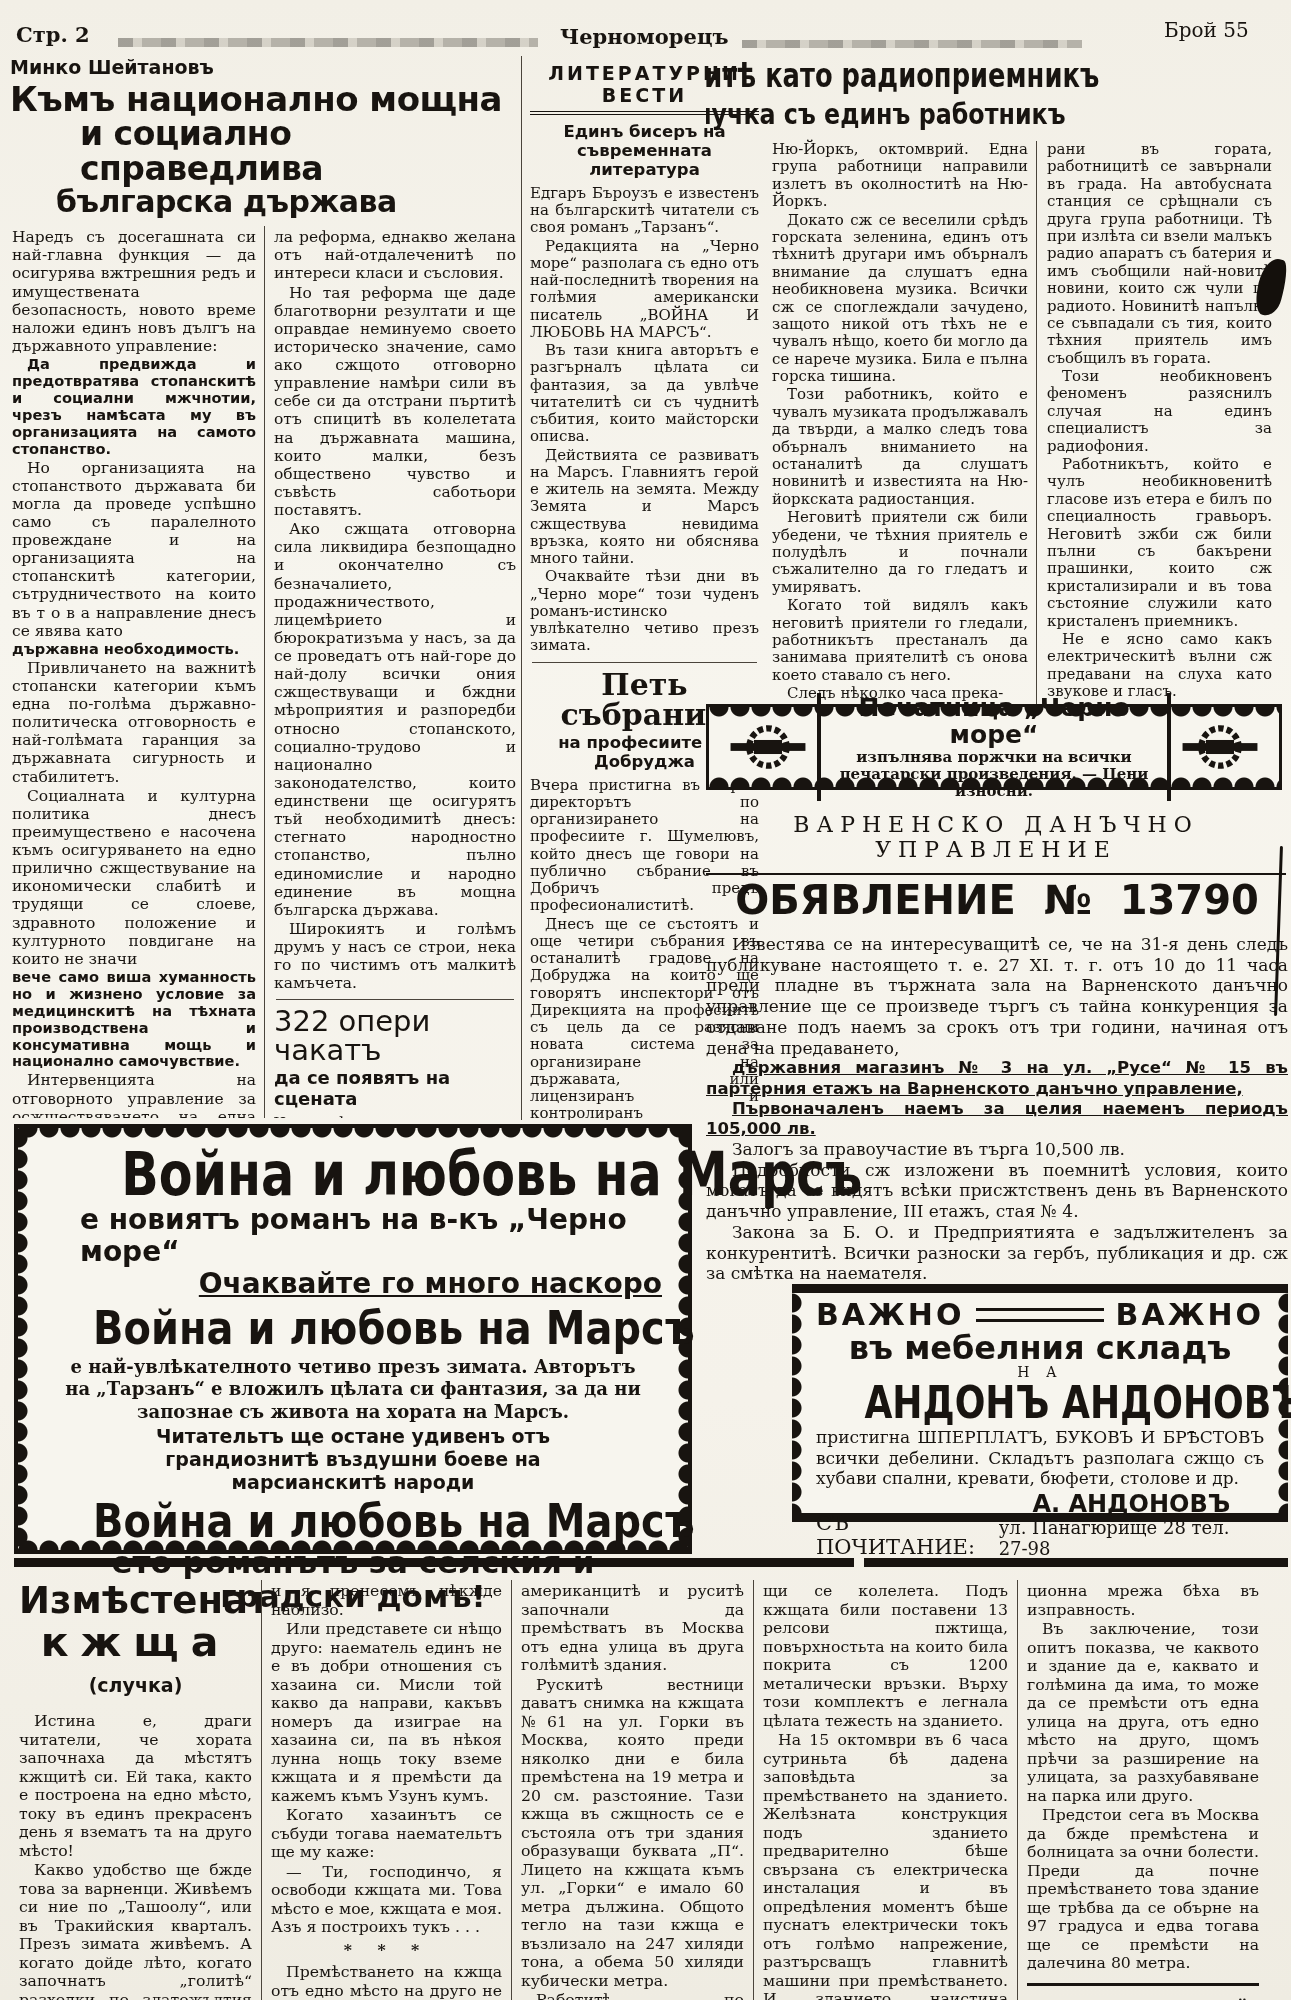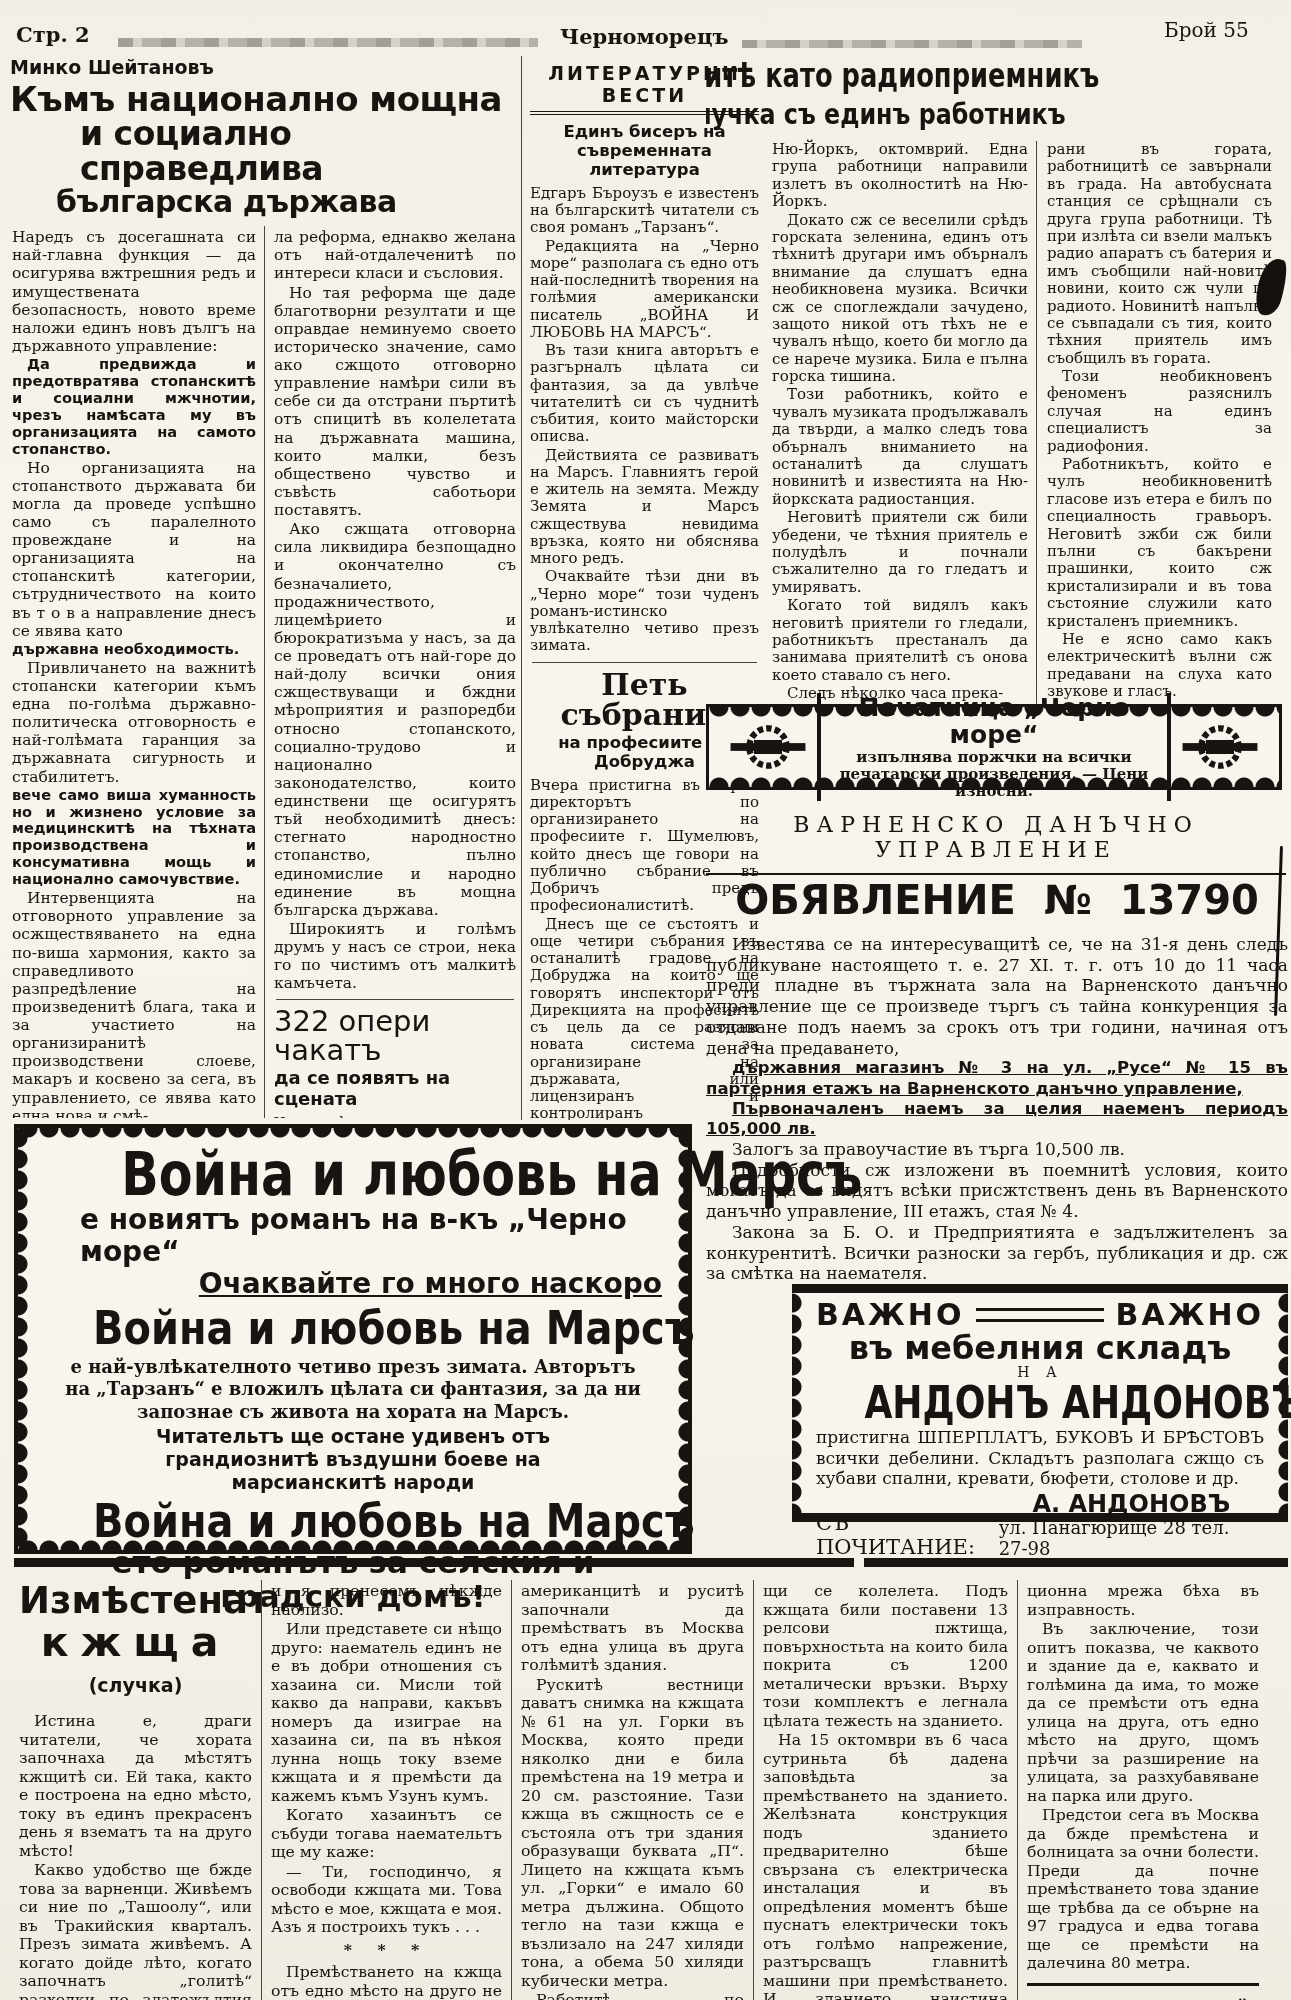--- a/index.html
+++ b/index.html
@@ -141,20 +141,21 @@
     <div class="hl hl1">Къмъ национално мощна</div>
     <div class="hl hl2">и социално справедлива</div>
     <div class="hl hl3">българска държава</div>
     <div class="la-cols">
       <div class="la-col1">
           <p class="para ni">Наредъ съ досегашната си най-главна функция — да осигурява вжтрешния редъ и имуществената безопасность, новото време наложи единъ новъ дългъ на държавното управление:</p>
           <p class="para b">Да предвижда и предотвратява стопанскитѣ и социални мжчнотии, чрезъ намѣсата му въ организацията на самото стопанство.</p>
           <p class="para">Но организацията на стопанството държавата би могла да проведе успѣшно само съ паралелното провеждане и на организацията на стопанскитѣ категории, сътрудничеството на които въ т о в а направление днесъ се явява като</p>
           <p class="para b ni">държавна необходимость.</p>
           <p class="para">Привличането на важнитѣ стопански категории къмъ една по-голѣма държавно-политическа отговорность е най-голѣмата гаранция за държавната сигурность и стабилитетъ.</p>
+          <p class="para">Социалната и културна политика днесъ преимуществено е насочена къмъ осигуряването на едно прилично сжществувание на икономически слабитѣ и трудящи се слоеве, здравното положение и културното повдигане на които не значи</p>
           <p class="para b ni">вече само виша хуманность но и жизнено условие за медицинскитѣ на тѣхната производствена и консумативна мощь и национално самочувствие.</p>
           <p class="para">Интервенцията на отговорното управление за осжществяването на една по-виша хармония, както за справедливото разпредѣление на произведенитѣ блага, така и за участието на организиранитѣ производствени слоеве, макаръ и косвено за сега, въ управлението, се явява като една нова и смѣ-</p>
         </div>
       <div class="la-col2">
         <div>
             <p class="para ni">ла реформа, еднакво желана отъ най-отдалеченитѣ по интереси класи и съсловия.</p>
             <p class="para">Но тая реформа ще даде благотворни резултати и ще оправдае неминуемо своето историческо значение, само ако сжщото отговорно управление намѣри сили въ себе си да отстрани пъртитѣ отъ спицитѣ въ колелетата на държавната машина, които малки, безъ обществено чувство и съвѣсть саботьори поставятъ.</p>
             <p class="para">Ако сжщата отговорна сила ликвидира безпощадно и окончателно съ безначалието, продажничеството, лицемѣрието и бюрократизъма у насъ, за да се проведатъ отъ най-горе до най-долу всички ония сжществуващи и бждни мѣроприятия и разпоредби относно стопанското, социално-трудово и национално законодателство, които единствени ще осигурятъ тъй необходимитѣ днесъ: стегнато народностно стопанство, пълно единомислие и народно единение въ мощна българска държава.</p>
             <p class="para">Широкиятъ и голѣмъ друмъ у насъ се строи, нека го по чистимъ отъ малкитѣ камъчета.</p>
           </div>
@@ -168,21 +169,21 @@
     </div>
   </section>
 
   <section class="mid-col">
     <div class="ln-title">ЛИТЕРАТУРНИ ВЕСТИ</div>
     <div class="sec-head">Единъ бисеръ на съвременната литература</div>
     <div>
         <p class="para ni">Едгаръ Бъроузъ е известенъ на българскитѣ читатели съ своя романъ „Тарзанъ“.</p>
         <p class="para">Редакцията на „Черно море“ разполага съ едно отъ най-последнитѣ творения на голѣмия американски писатель „ВОЙНА И ЛЮБОВЬ НА МАРСЪ“.</p>
         <p class="para">Въ тази книга авторътъ е разгърналъ цѣлата си фантазия, за да увлѣче читателитѣ си съ чуднитѣ събития, които майсторски описва.</p>
-        <p class="para">Действията се развиватъ на Марсъ. Главниятъ герой е житель на земята. Между Земята и Марсъ сжществува невидима връзка, която ни обяснява много редъ.</p>
+        <p class="para">Действията се развиватъ на Марсъ. Главниятъ герой е житель на земята. Между Земята и Марсъ сжществува невидима връзка, която ни обяснява много тайни.</p>
         <p class="para">Очаквайте тѣзи дни въ „Черно море“ този чуденъ романъ-истинско увлѣкателно четиво презъ зимата.</p>
       </div>
     <div class="sep"></div>
     <div class="meet-big">Петь събрания</div>
     <div class="meet-sub">на професиите въ Добруджа</div>
     <div>
         <p class="para ni">Вчера пристигна въ Варна директорътъ по организирането на професиите г. Шумелювъ, който днесъ ще говори на публично събрание въ Добричъ предъ професионалиститѣ.</p>
         <p class="para">Днесъ ще се състоятъ и още четири събрания въ останалитѣ градове на Добруджа на които ще говорятъ инспектори отъ Дирекцията на професиитѣ съ цель да се разясни новата система за организиране на държавата, или лицензиранъ и контролиранъ синдикализмъ, за разлика отъ свободния синдикализмъ, който до сега бѣ приложенъ въ Румъния.</p>
       </div>
 

